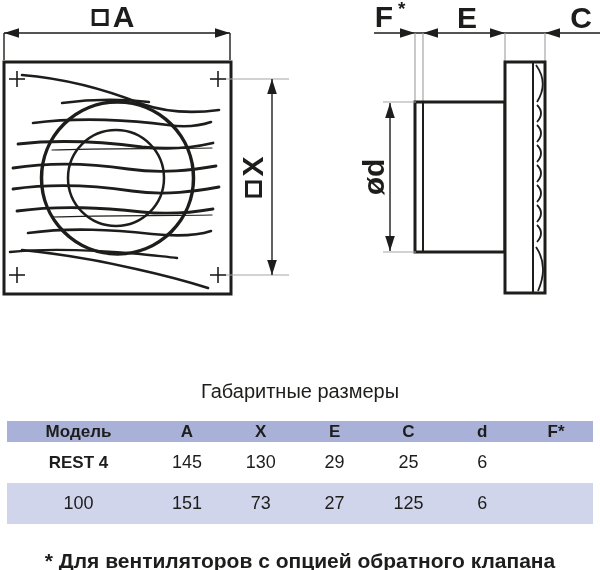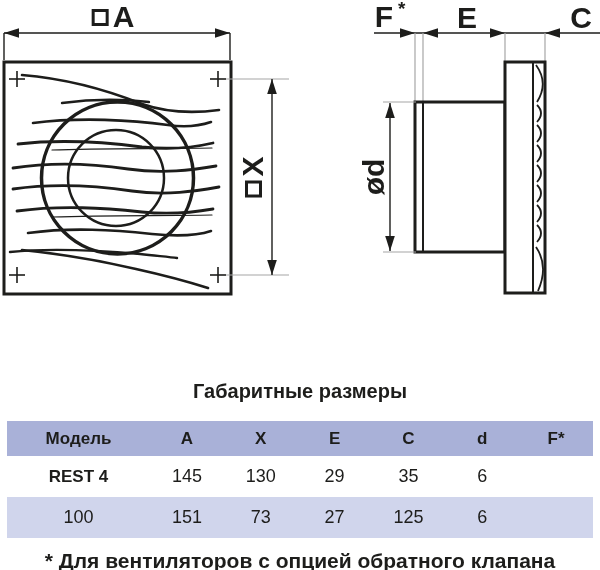--- a/index.html
+++ b/index.html
@@ -10,24 +10,24 @@
   .fillln{fill:var(--line,#1d1d1b);stroke:none;}
   .ext{stroke:var(--ext-line,#a6a6a6);fill:none;}
   .wh{fill:#fff;}
   .dim-label{position:absolute;font-weight:700;font-size:30px;line-height:1;
              display:flex;align-items:center;gap:4px;white-space:nowrap;
              transform:translate(-50%,-50%);}
   .dim-label.rot{transform:translate(-50%,-50%) rotate(-90deg);}
   .sq-icon{display:inline-block;width:11px;height:11px;border:3px solid currentColor;}
   .star{font-size:19px;position:relative;top:-9px;margin-left:1px;}
   .tbl-title{position:absolute;left:0;top:380px;width:600px;text-align:center;
-             font-size:20px;font-weight:700;}
+             font-size:20px;font-weight:400;}
   .dim-table{position:absolute;left:7px;top:421px;width:586px;}
   .trow{display:grid;grid-template-columns:143px repeat(6,1fr);align-items:center;}
-  .trow.head{height:35px;background:var(--header-bg,#a9b1d8);font-weight:700;font-size:17px;}
+  .trow.head{height:21px;background:var(--header-bg,#a9b1d8);font-weight:700;font-size:17px;}
   .trow.body{height:41px;font-size:18px;font-weight:500;}
   .trow.alt{background:var(--row-alt-bg,#d0d5ec);}
   .cell{text-align:center;}
   .cell.model{font-weight:700;font-size:17px;}
   .footnote{position:absolute;left:0;top:549px;width:600px;text-align:center;
             font-size:21px;font-weight:600;}
 </style>
 </head>
 <body>
 
@@ -150,21 +150,21 @@
       <div class="cell">E</div>
       <div class="cell">C</div>
       <div class="cell">d</div>
       <div class="cell">F*</div>
     </div>
     <div class="trow body">
       <div class="cell model">REST 4</div>
       <div class="cell">145</div>
       <div class="cell">130</div>
       <div class="cell">29</div>
-      <div class="cell">35</div>
+      <div class="cell">25</div>
       <div class="cell">6</div>
     </div>
     <div class="trow body alt">
       <div class="cell">100</div>
       <div class="cell">151</div>
       <div class="cell">73</div>
       <div class="cell">27</div>
       <div class="cell">125</div>
       <div class="cell">6</div>
     </div>

